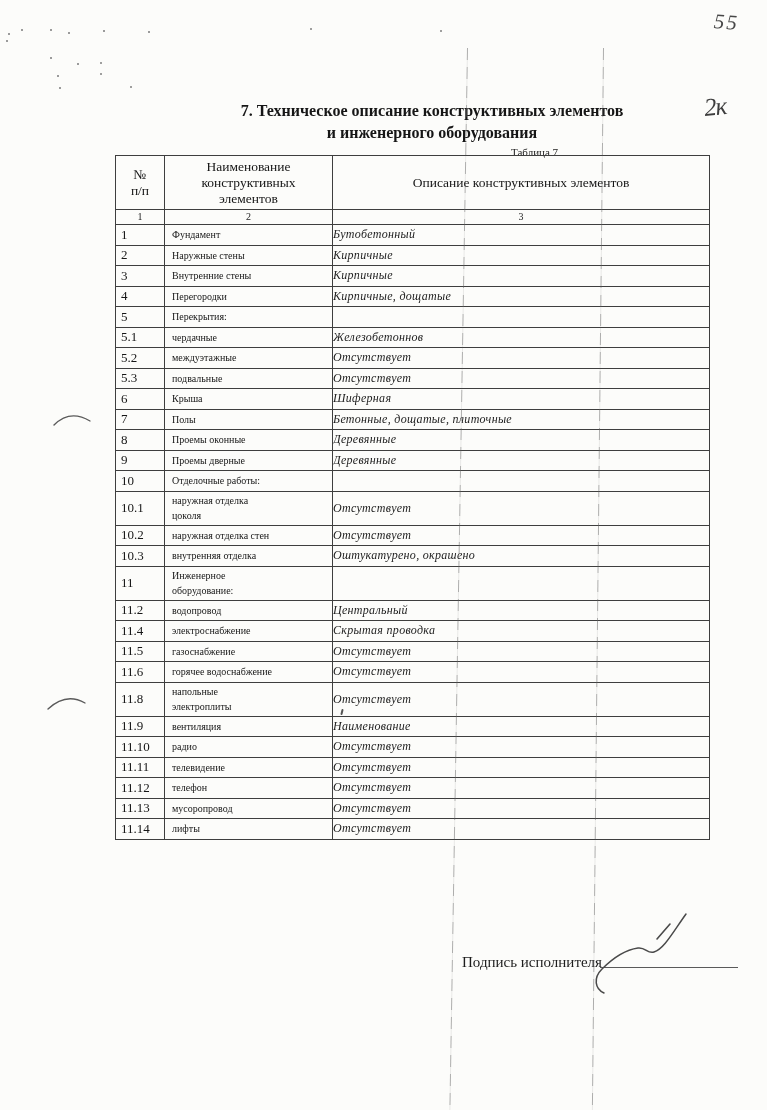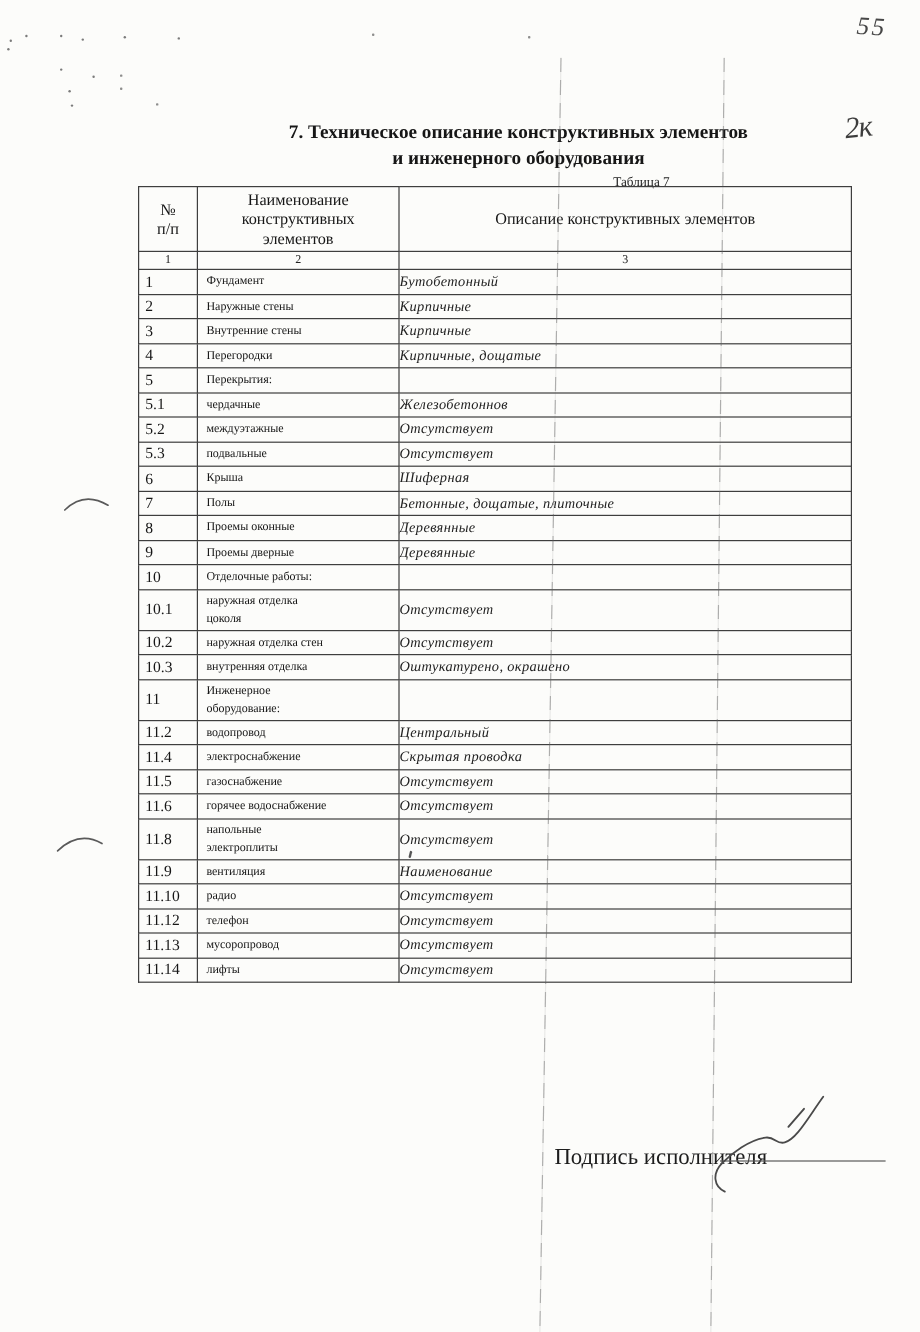--- a/index.html
+++ b/index.html
@@ -60,21 +60,21 @@
   .hw-55 {
     position:absolute; top:10px; left:714px; font-size:21px; font-style:italic;
     color:#474747; transform:rotate(4deg); letter-spacing:2px; z-index:7;
   }
   .hw-2k {
     position:absolute; top:93px; left:704px; font-size:25px; font-style:italic;
     color:#3d3d3d; transform:rotate(-6deg); letter-spacing:-1px; z-index:7;
   }
   
   .sig-label {
-    position:absolute; top:954px; left:462px; font-size:19px; color:#1d1d1d;text-align:right;
+    position:absolute; top:954px; left:462px; font-size:15px; color:#1d1d1d;text-align:right;
   }
   .sig-line {
     position:absolute; top:967px; left:600px; width:138px;
     border-top:1.2px solid #5a5a5a;
   }
   .sig-svg { position:absolute; top:880px; left:560px; z-index:8; }
   
   .arc-svg { position:absolute; z-index:7; }
   .arc-svg.one { top:405px; left:50px; }
   .arc-svg.two { top:688px; left:44px; }
@@ -236,20 +236,25 @@
           <td class="c-num">11.9</td>
           <td class="c-name">вентиляция</td>
           <td class="c-desc">Наименование</td>
         </tr>
         <tr class="row">
           <td class="c-num">11.10</td>
           <td class="c-name">радио</td>
           <td class="c-desc">Отсутствует</td>
         </tr>
         <tr class="row">
+          <td class="c-num">11.11</td>
+          <td class="c-name">телевидение</td>
+          <td class="c-desc">Отсутствует</td>
+        </tr>
+        <tr class="row">
           <td class="c-num">11.12</td>
           <td class="c-name">телефон</td>
           <td class="c-desc">Отсутствует</td>
         </tr>
         <tr class="row">
           <td class="c-num">11.13</td>
           <td class="c-name">мусоропровод</td>
           <td class="c-desc">Отсутствует</td>
         </tr>
         <tr class="row">

